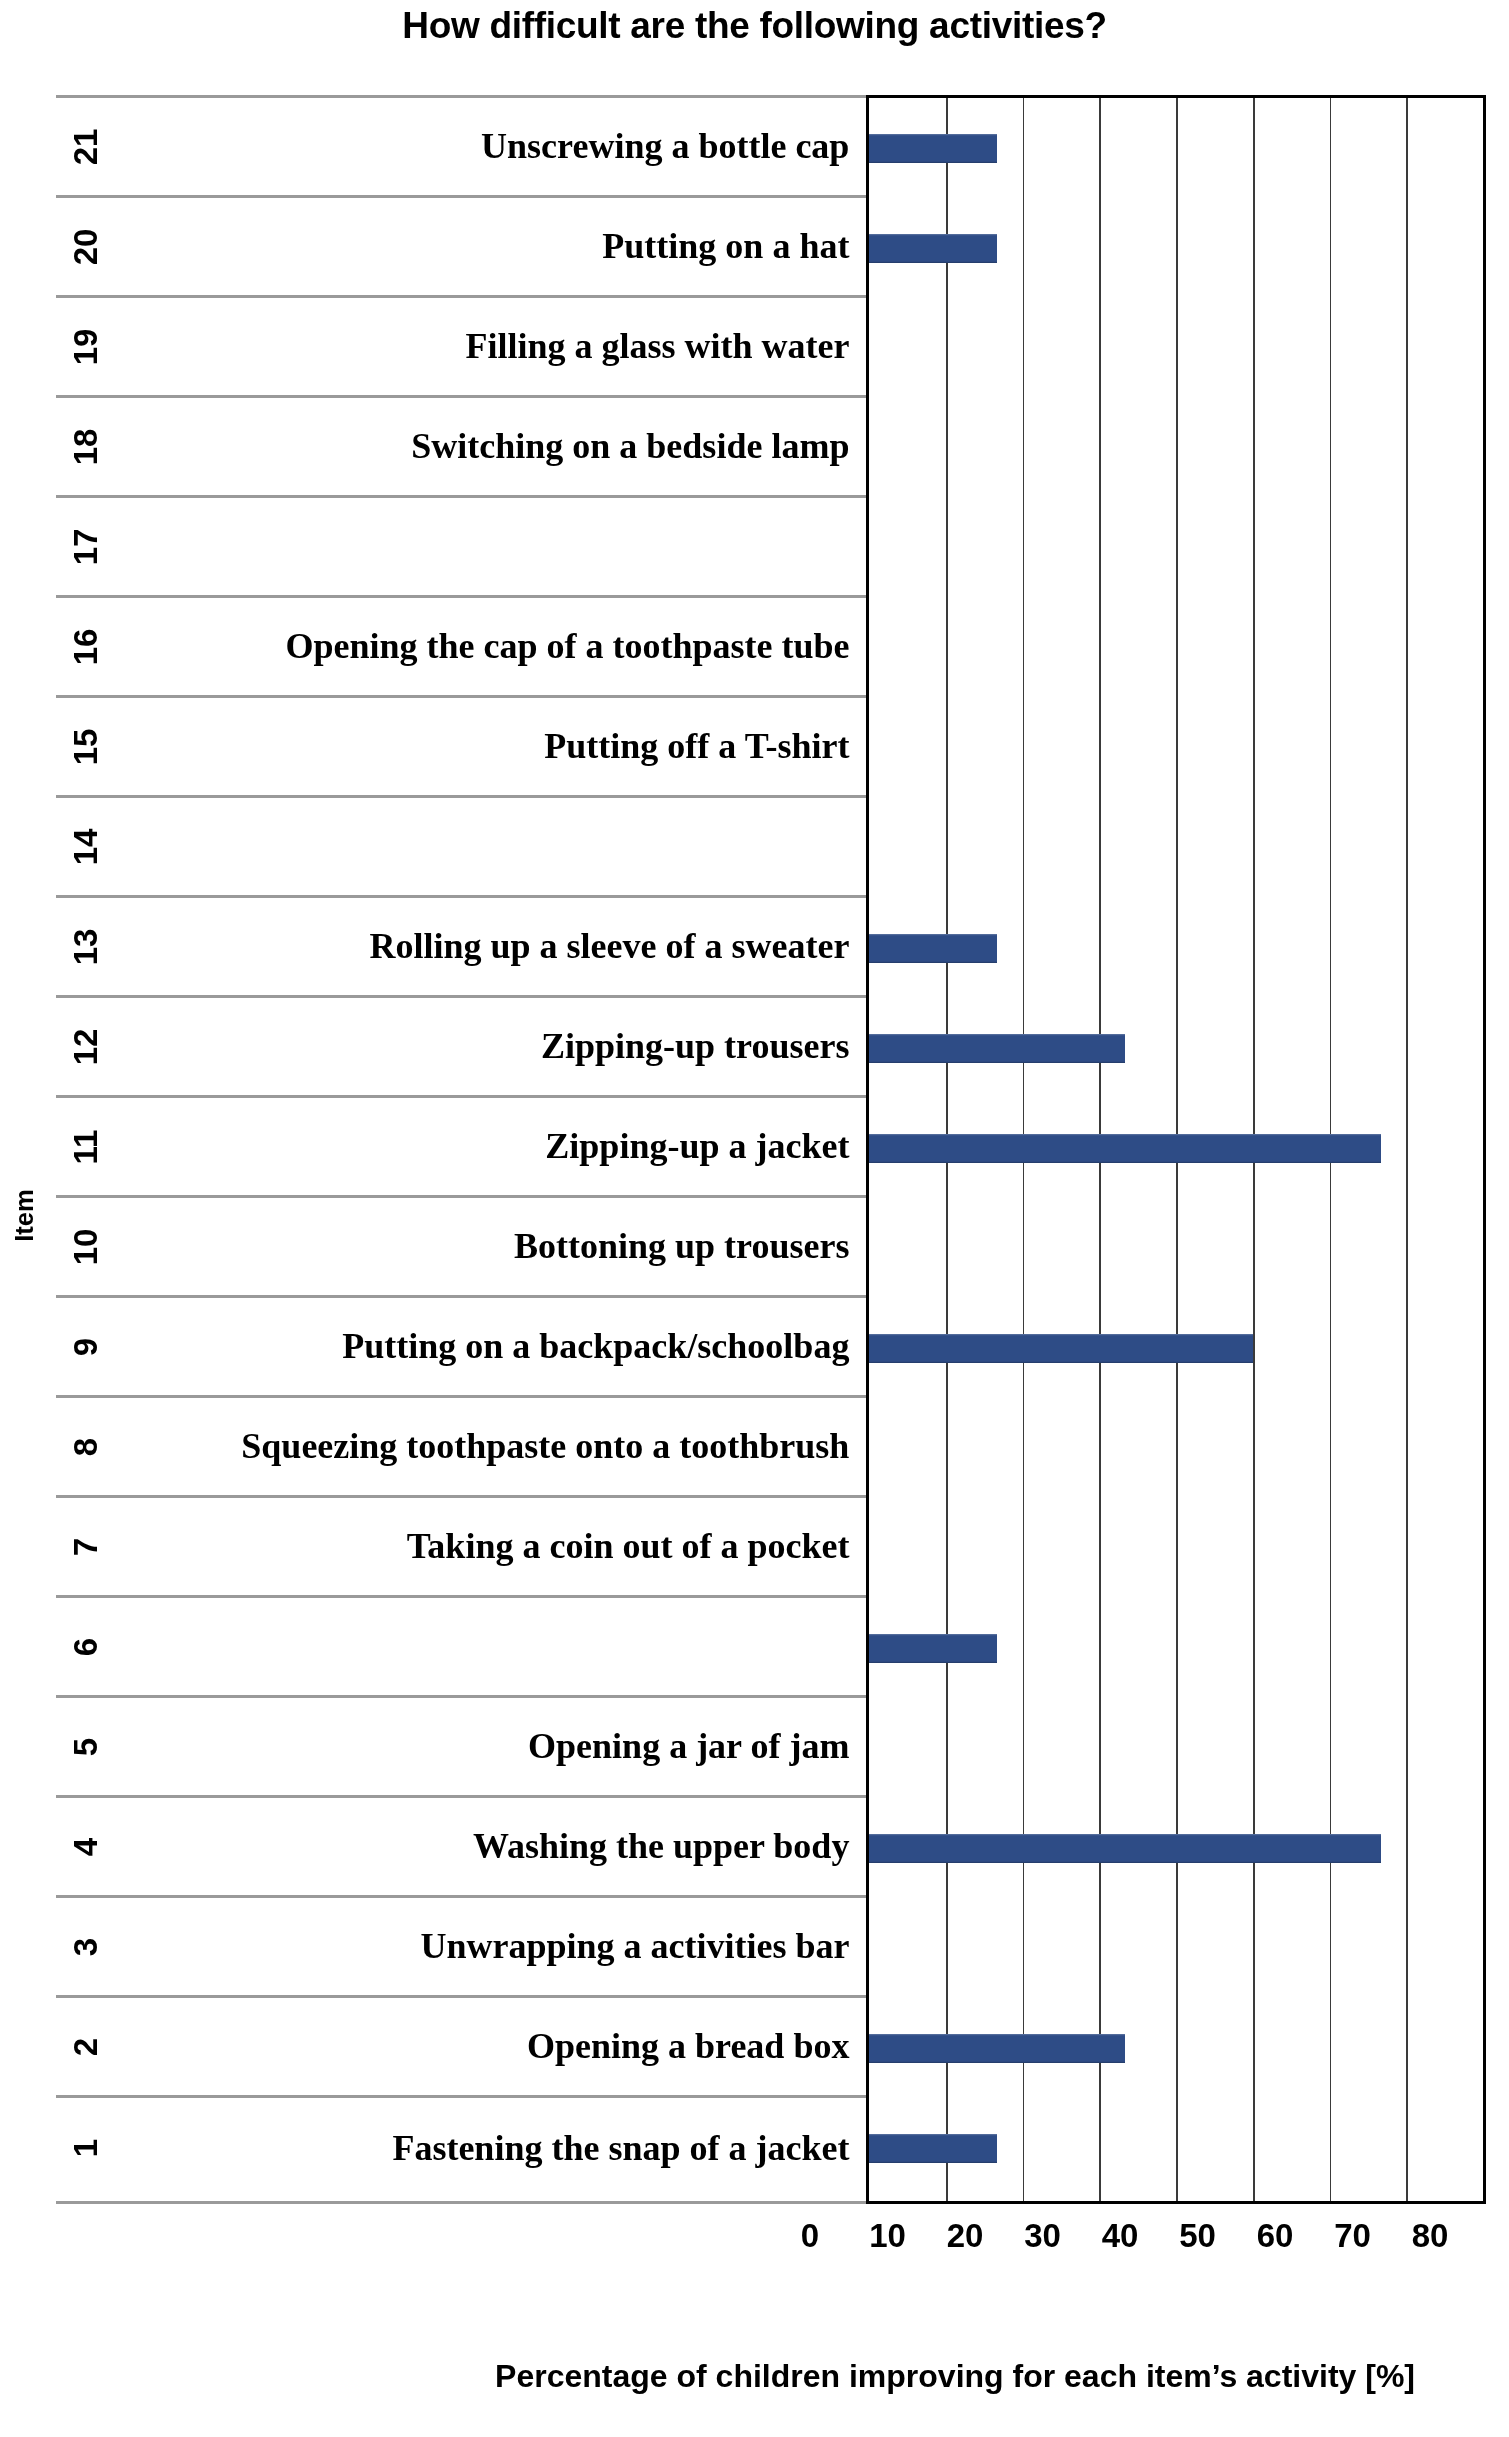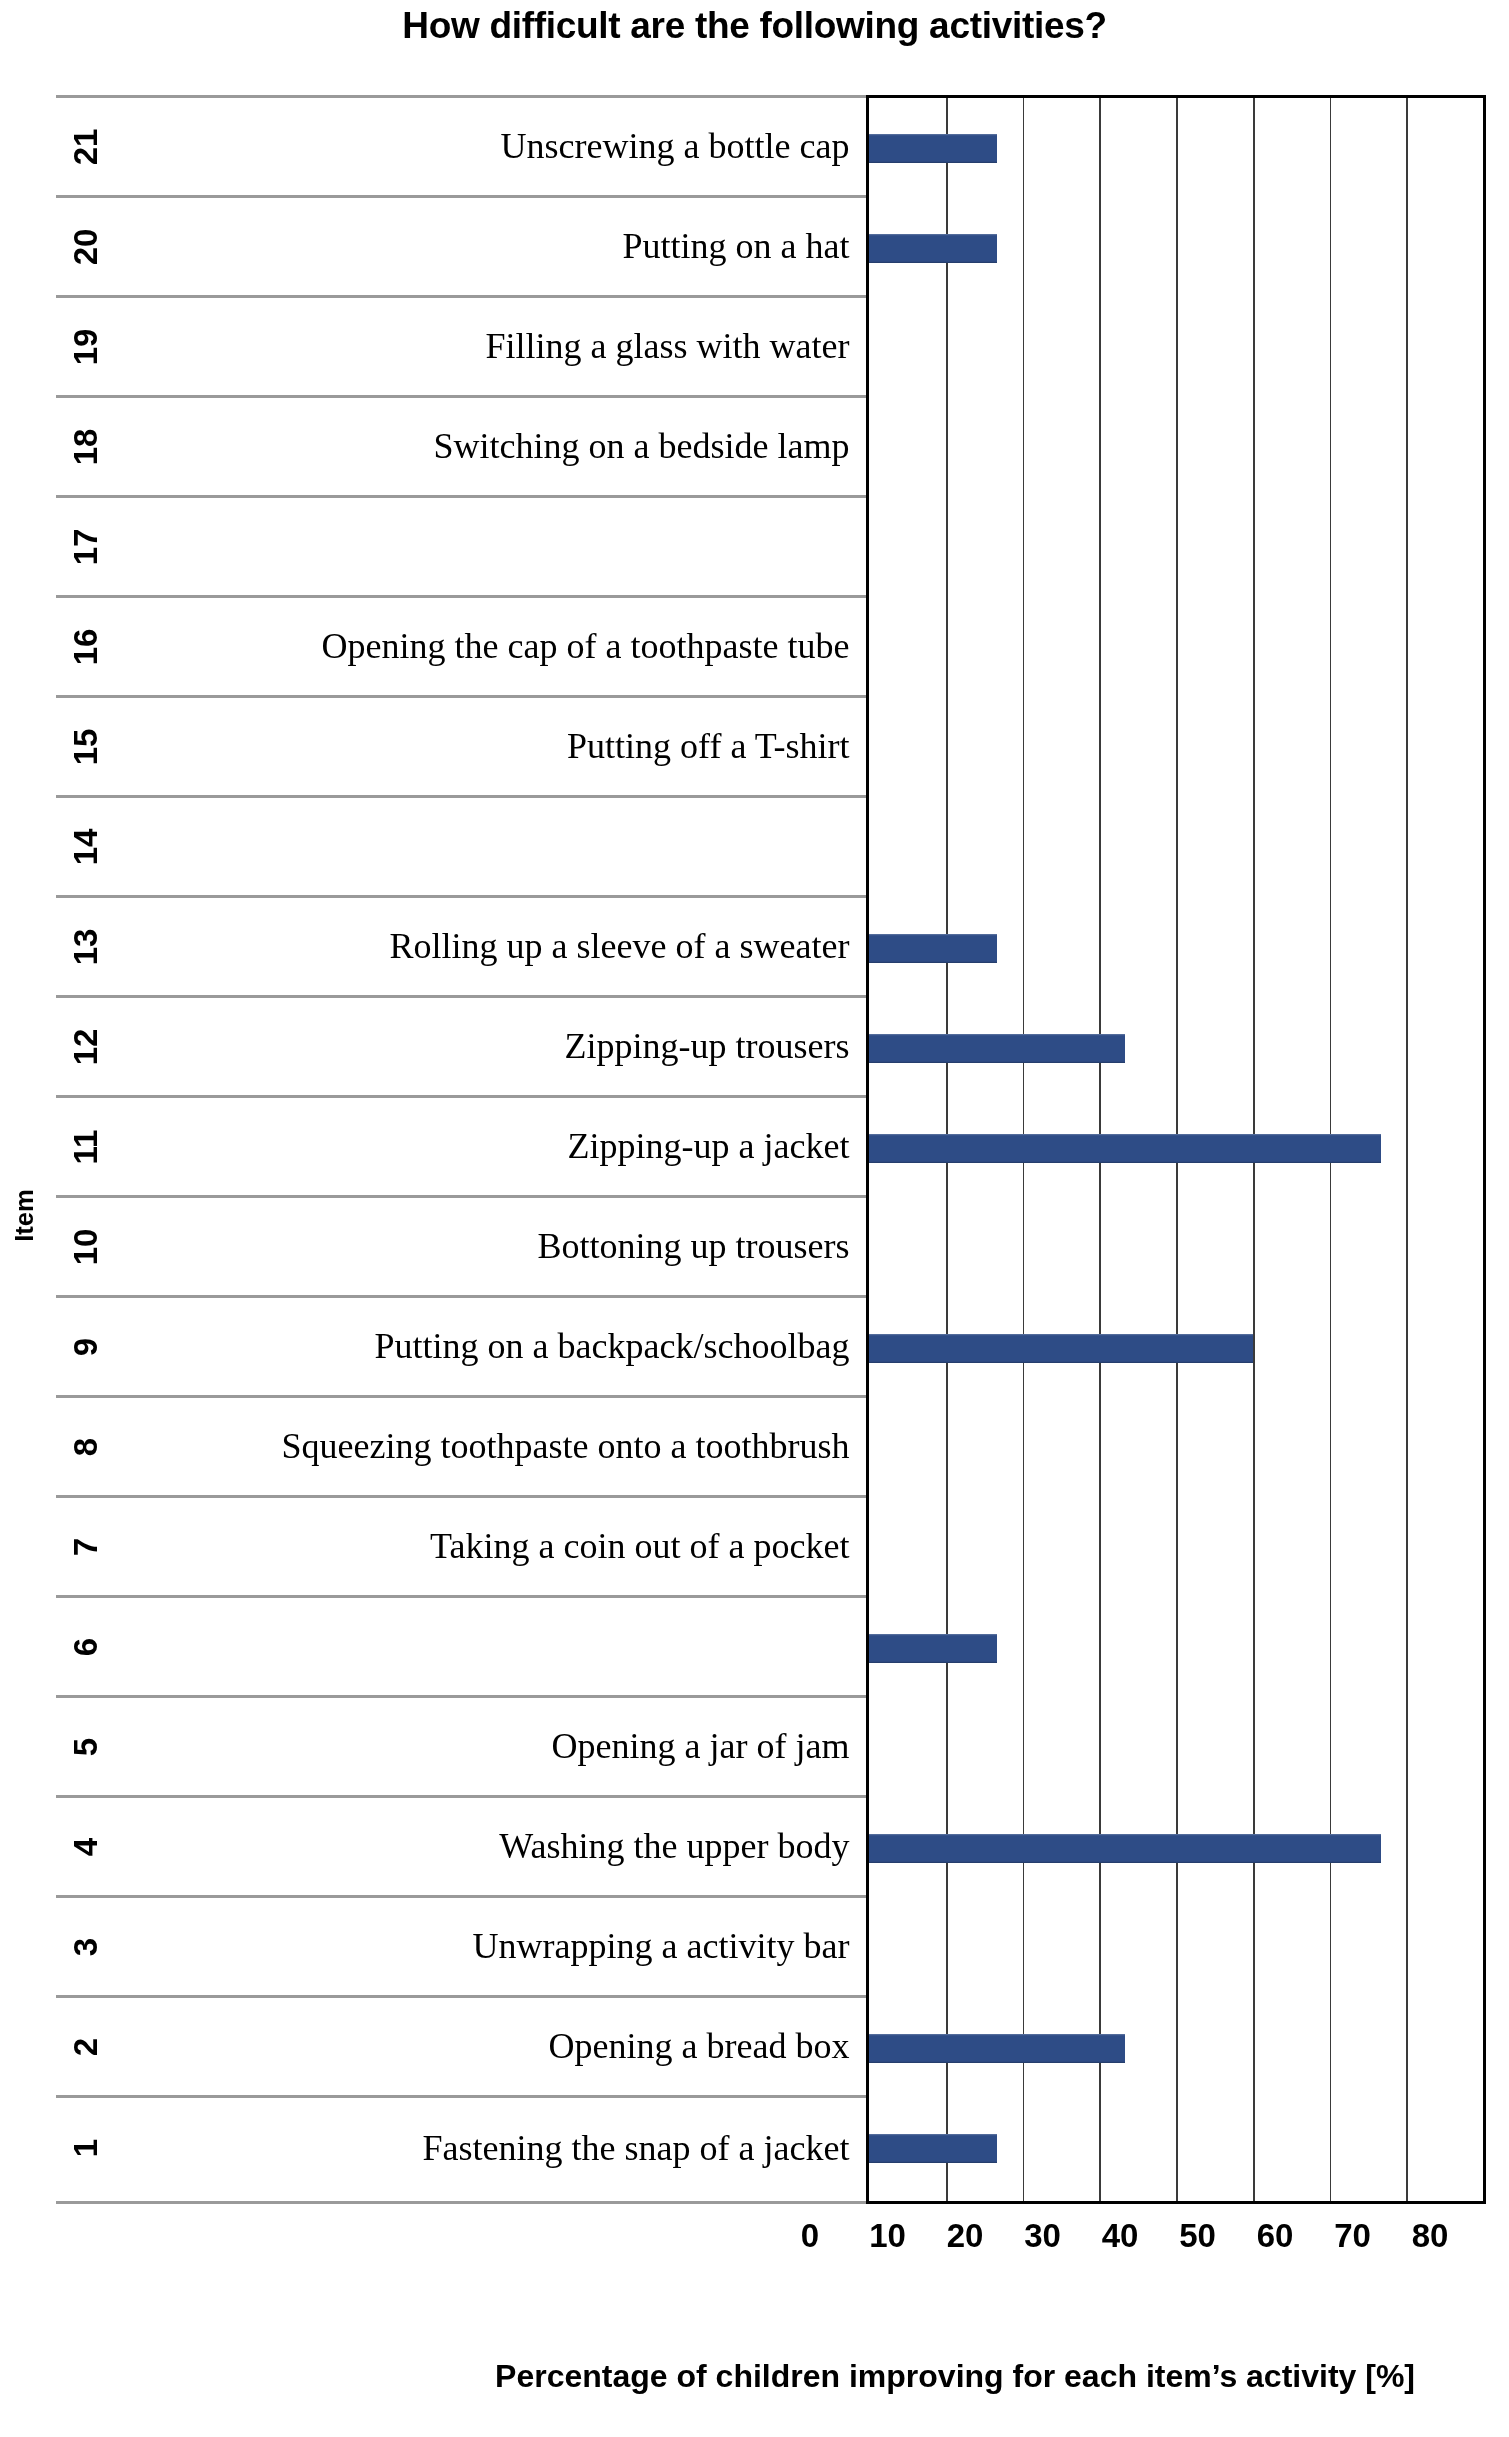--- a/index.html
+++ b/index.html
@@ -86,21 +86,21 @@
     font-size: 33px;
     color: #000000;
     white-space: nowrap;
   }
   .row-label {
     flex: 1 1 auto;
     text-align: right;
     padding-right: 16.6px;
     padding-left: 9px;
     font-family: "Liberation Serif", "DejaVu Serif", serif;
-    font-weight: normal;
+    font-weight: bold;
     font-size: 36px;
     line-height: 1.08;
     color: #000000;
   }
 
   
   #plot {
     position: absolute;
     left: 810px;
     top: 0;
@@ -288,21 +288,21 @@
         <div class="row" style="height: 100px;">
           <div class="row-num">
             <span>4</span>
           </div>
           <div class="row-label">Washing the upper body</div>
         </div>
         <div class="row" style="height: 100px;">
           <div class="row-num">
             <span>3</span>
           </div>
-          <div class="row-label">Unwrapping a activity bar</div>
+          <div class="row-label">Unwrapping a activities bar</div>
         </div>
         <div class="row" style="height: 100px;">
           <div class="row-num">
             <span>2</span>
           </div>
           <div class="row-label">Opening a bread box</div>
         </div>
         <div class="row" style="height: 100px;">
           <div class="row-num">
             <span>1</span>

